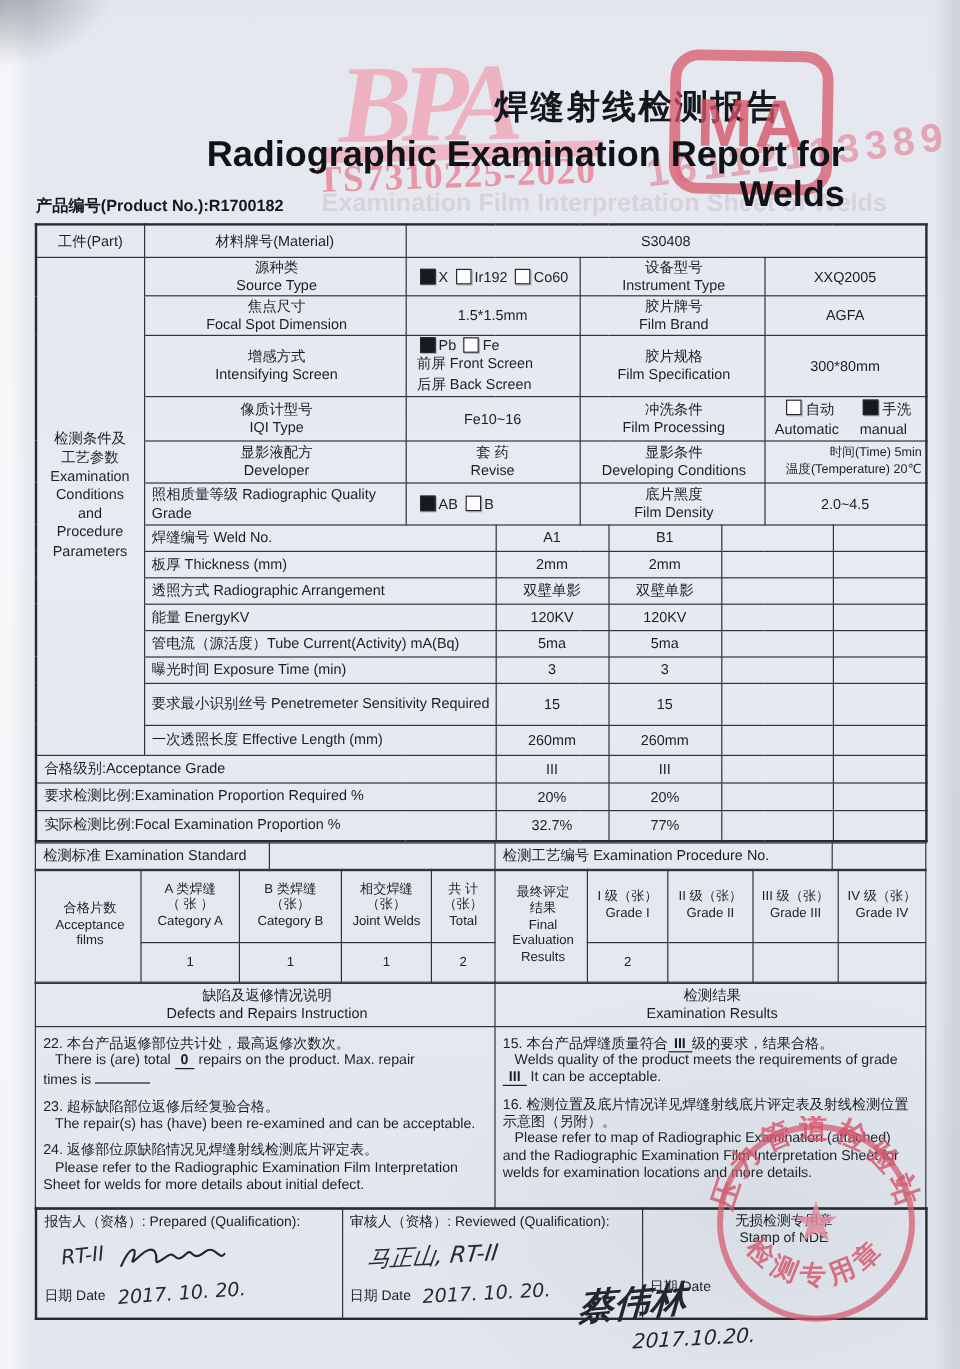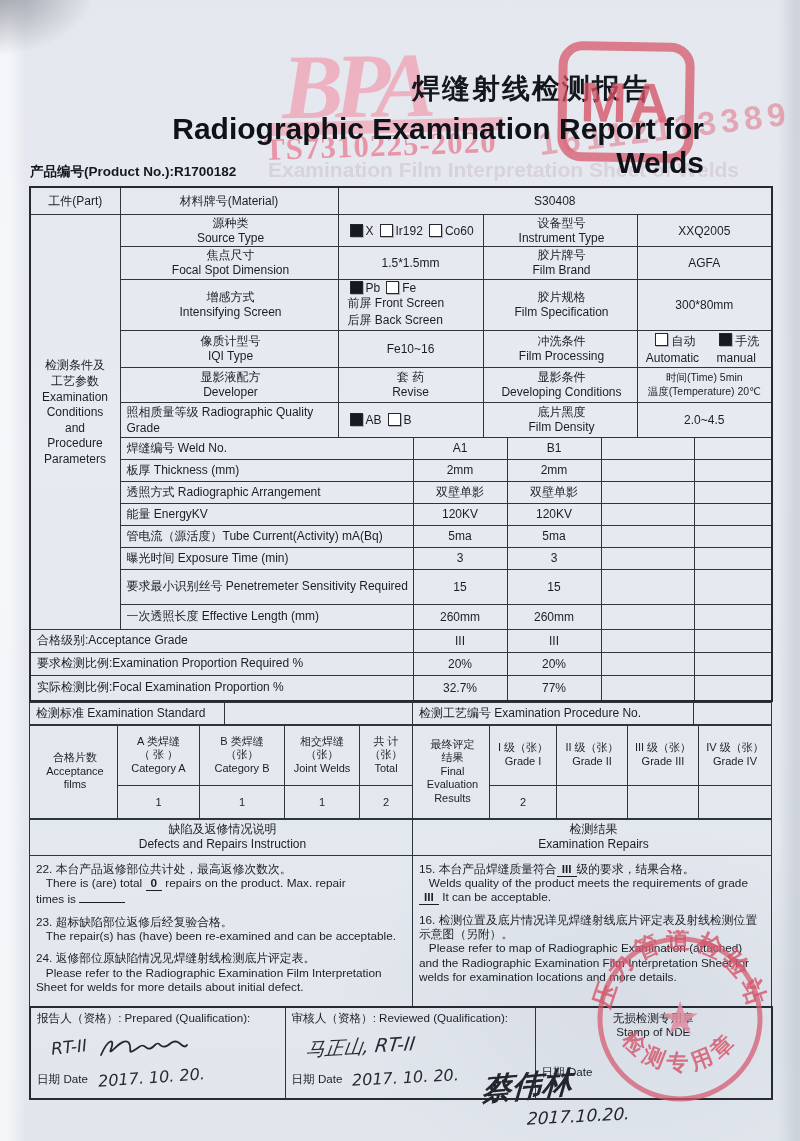--- a/index.html
+++ b/index.html
@@ -38,21 +38,21 @@
   .sidecell{border-top:none;border-bottom:none;}
   tr.r1 td{height:24px;} tr.r2 td{height:28px;} tr.r3 td{height:26px;} tr.r4 td{height:44px;}
   tr.r5 td{height:34px;} tr.r6 td{height:32px;} tr.r7 td{height:32px;}
   .side-label{position:absolute;left:0;top:28px;width:92px;height:398px;display:flex;align-items:center;
     justify-content:center;text-align:center;font-size:12px;line-height:1.3;pointer-events:none;}
   .box{display:inline-block;width:11px;height:11px;border:1.6px solid #23272d;background:#fff;
     vertical-align:-1px;margin:0 3px 0 6px;box-shadow:1px 1px 0 rgba(120,126,136,.5);}
   .box.on{background:#16191e;}
   .optline{display:flex;align-items:center;justify-content:flex-start;padding-left:2px;}
   .procgrid{display:grid;grid-template-columns:1fr 1fr;row-gap:1px;text-align:center;font-size:12px;}
-  .small2{font-size:10.5px;line-height:1.3;text-align:center;white-space:pre-line;}
+  .small2{font-size:10.5px;line-height:1.3;text-align:right;white-space:pre-line;}
   .films td{font-size:11px;}
   .hdr2{font-size:12px;}
   .bodytd{vertical-align:top;padding:4px 6px;font-size:11.8px;line-height:1.22;}
   .bodytd p{margin:2px 0 8px 0;}
   .u{border-bottom:1.5px solid #1b1f25;padding:0 5px;font-weight:bold;}
   .ublank{display:inline-block;width:46px;border-bottom:1.5px solid #1b1f25;height:12px;}
   .sig-table td{vertical-align:top;height:84px;padding:3px 6px;}
   .sig-label{font-size:11.6px;}
   .hand{font-style:italic;color:#262a31;font-family:"DejaVu Sans",sans-serif;}
   .daterow{display:flex;align-items:flex-end;gap:10px;margin-top:4px;}
@@ -346,21 +346,21 @@
       </table>
 
     <table>
       <colgroup>
           <col style="width:383px">
           <col style="width:359px">
         </colgroup>
       <tbody>
           <tr>
         <td class="lc lines" style="height:34px"><span>缺陷及返修情况说明</span><br><span>Defects and Repairs Instruction</span></td>
-        <td class="lc lines"><span>检测结果</span><br><span>Examination Repairs</span></td>
+        <td class="lc lines"><span>检测结果</span><br><span>Examination Results</span></td>
       </tr>
       <tr>
         <td class="bodytd" style="height:140px">
           <p>
             <span>22.</span>
             <span>本台产品返修部位共计处，最高返修次数次。</span><br>
             &nbsp;&nbsp;&nbsp;<span>There is (are) total</span>
             <span class="u">0</span>
             <span>repairs on the product.  Max. repair</span><br>
             <span>times is</span>

